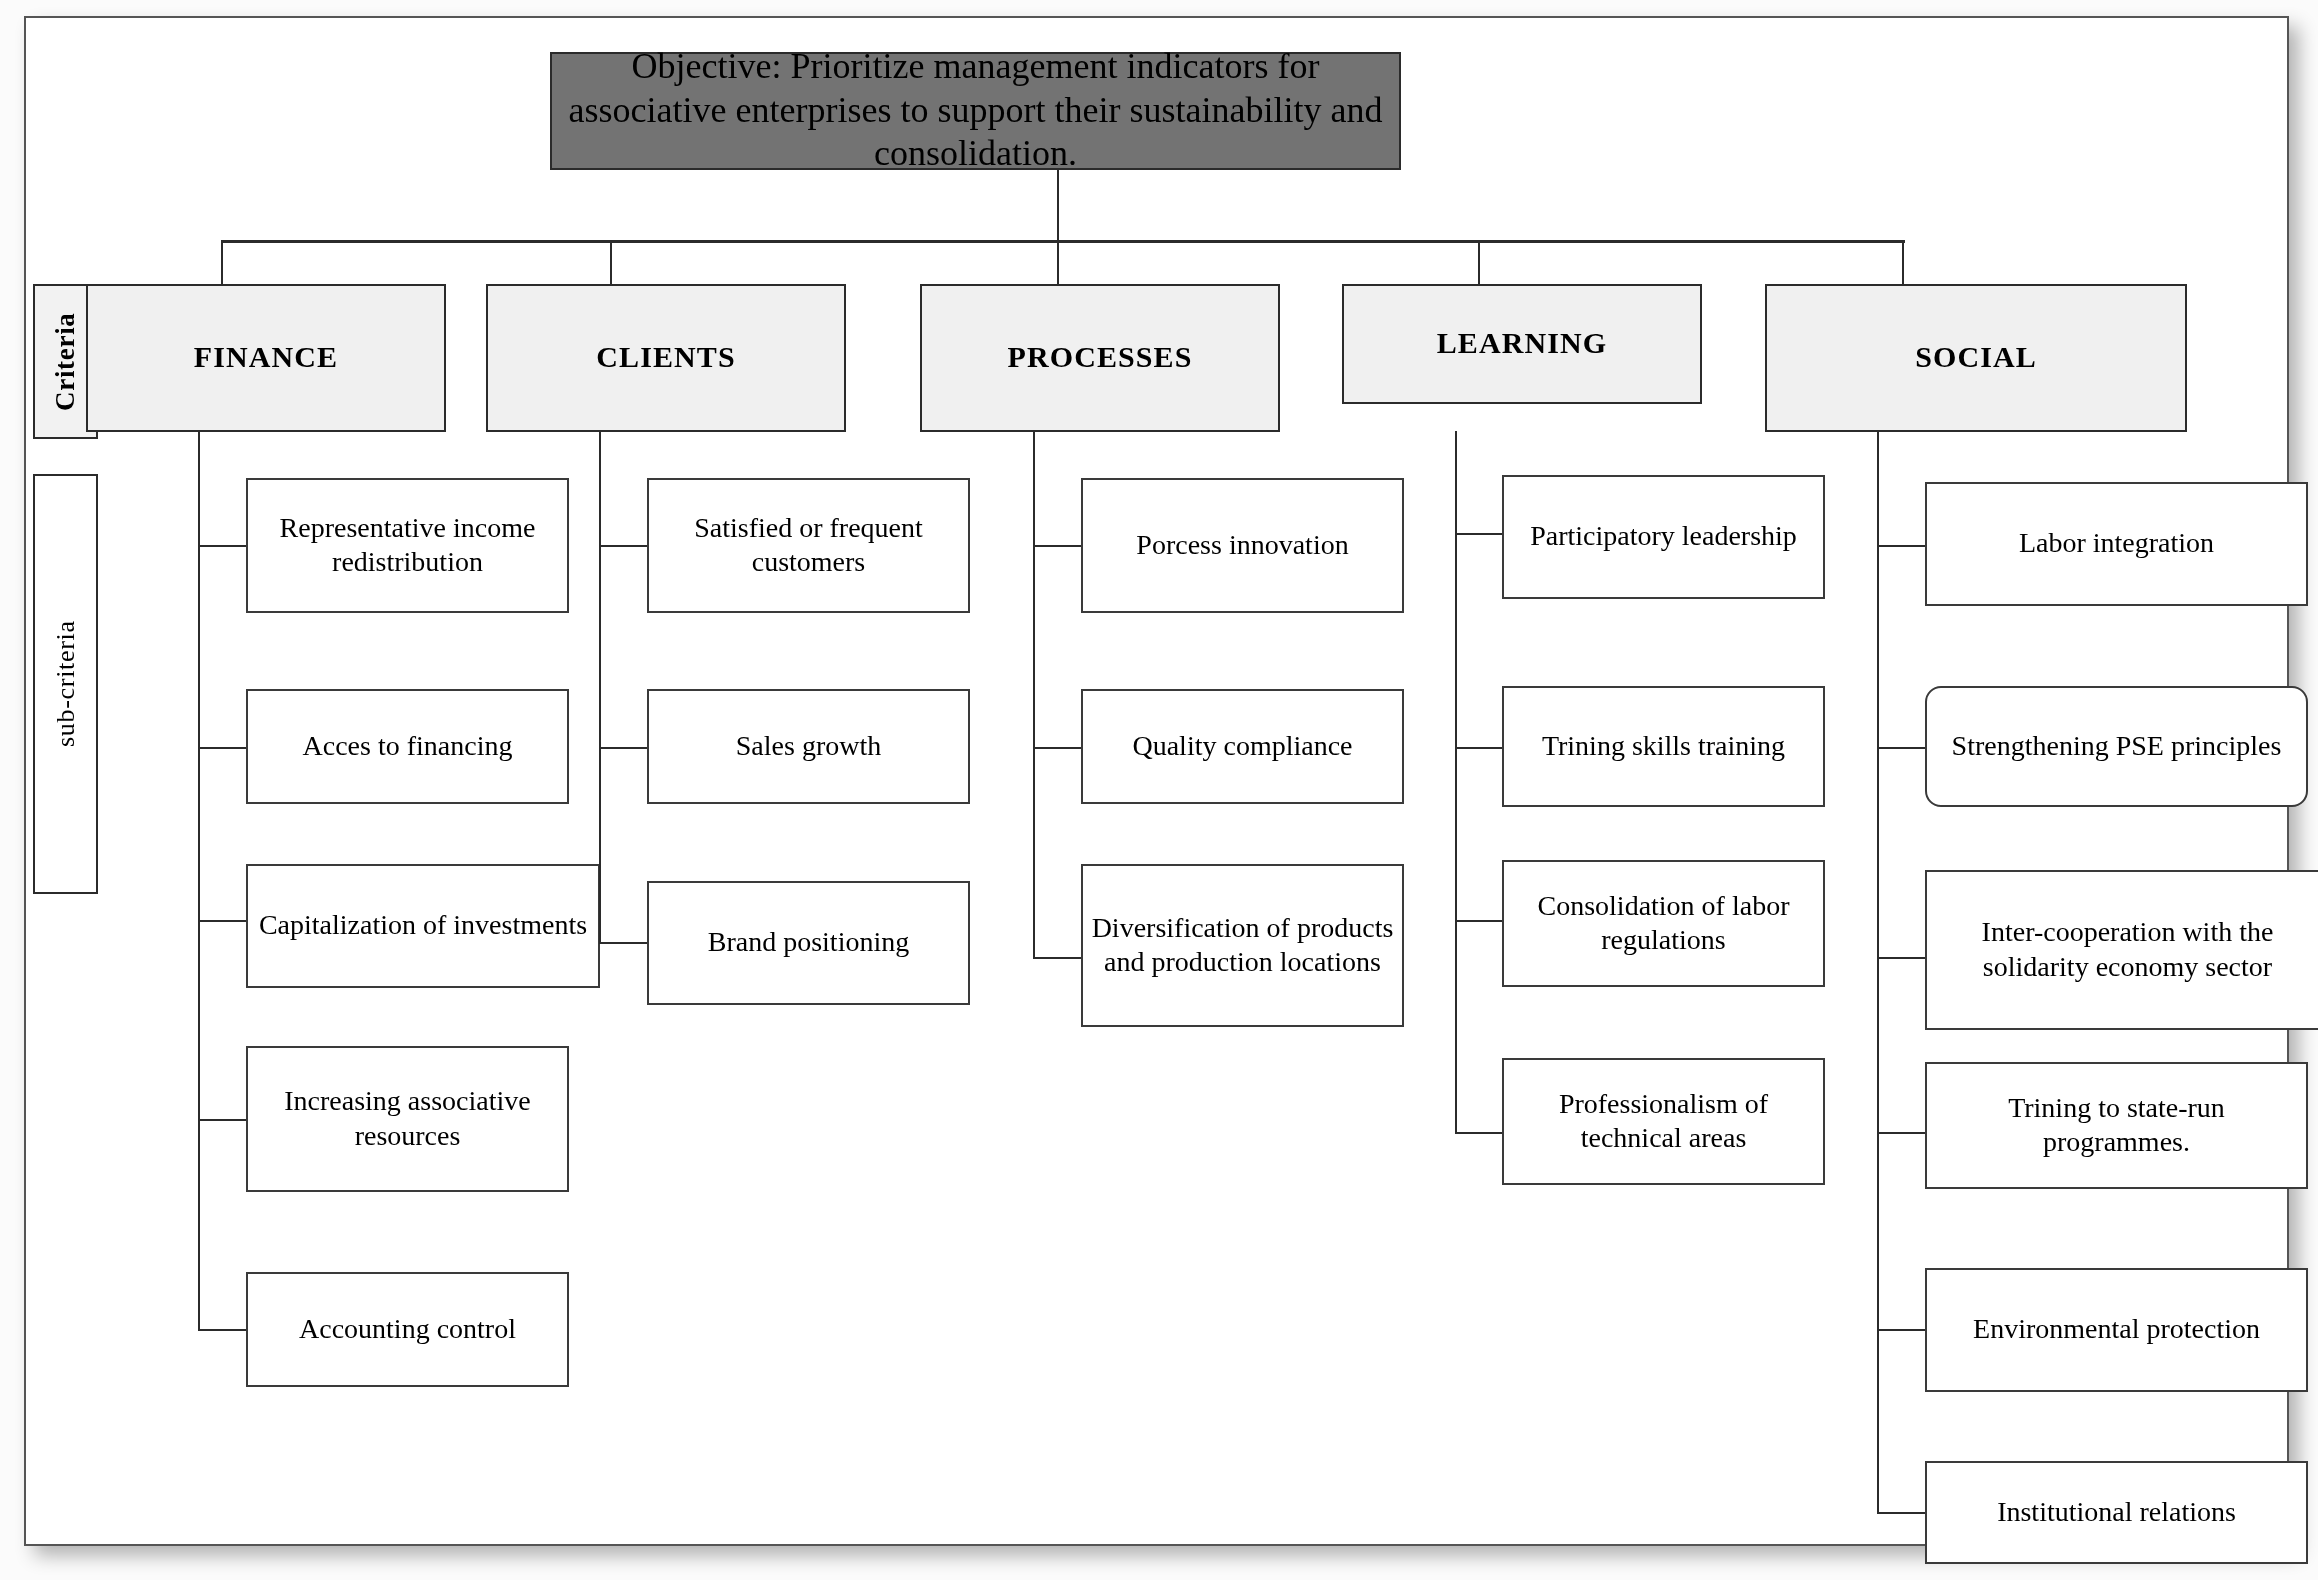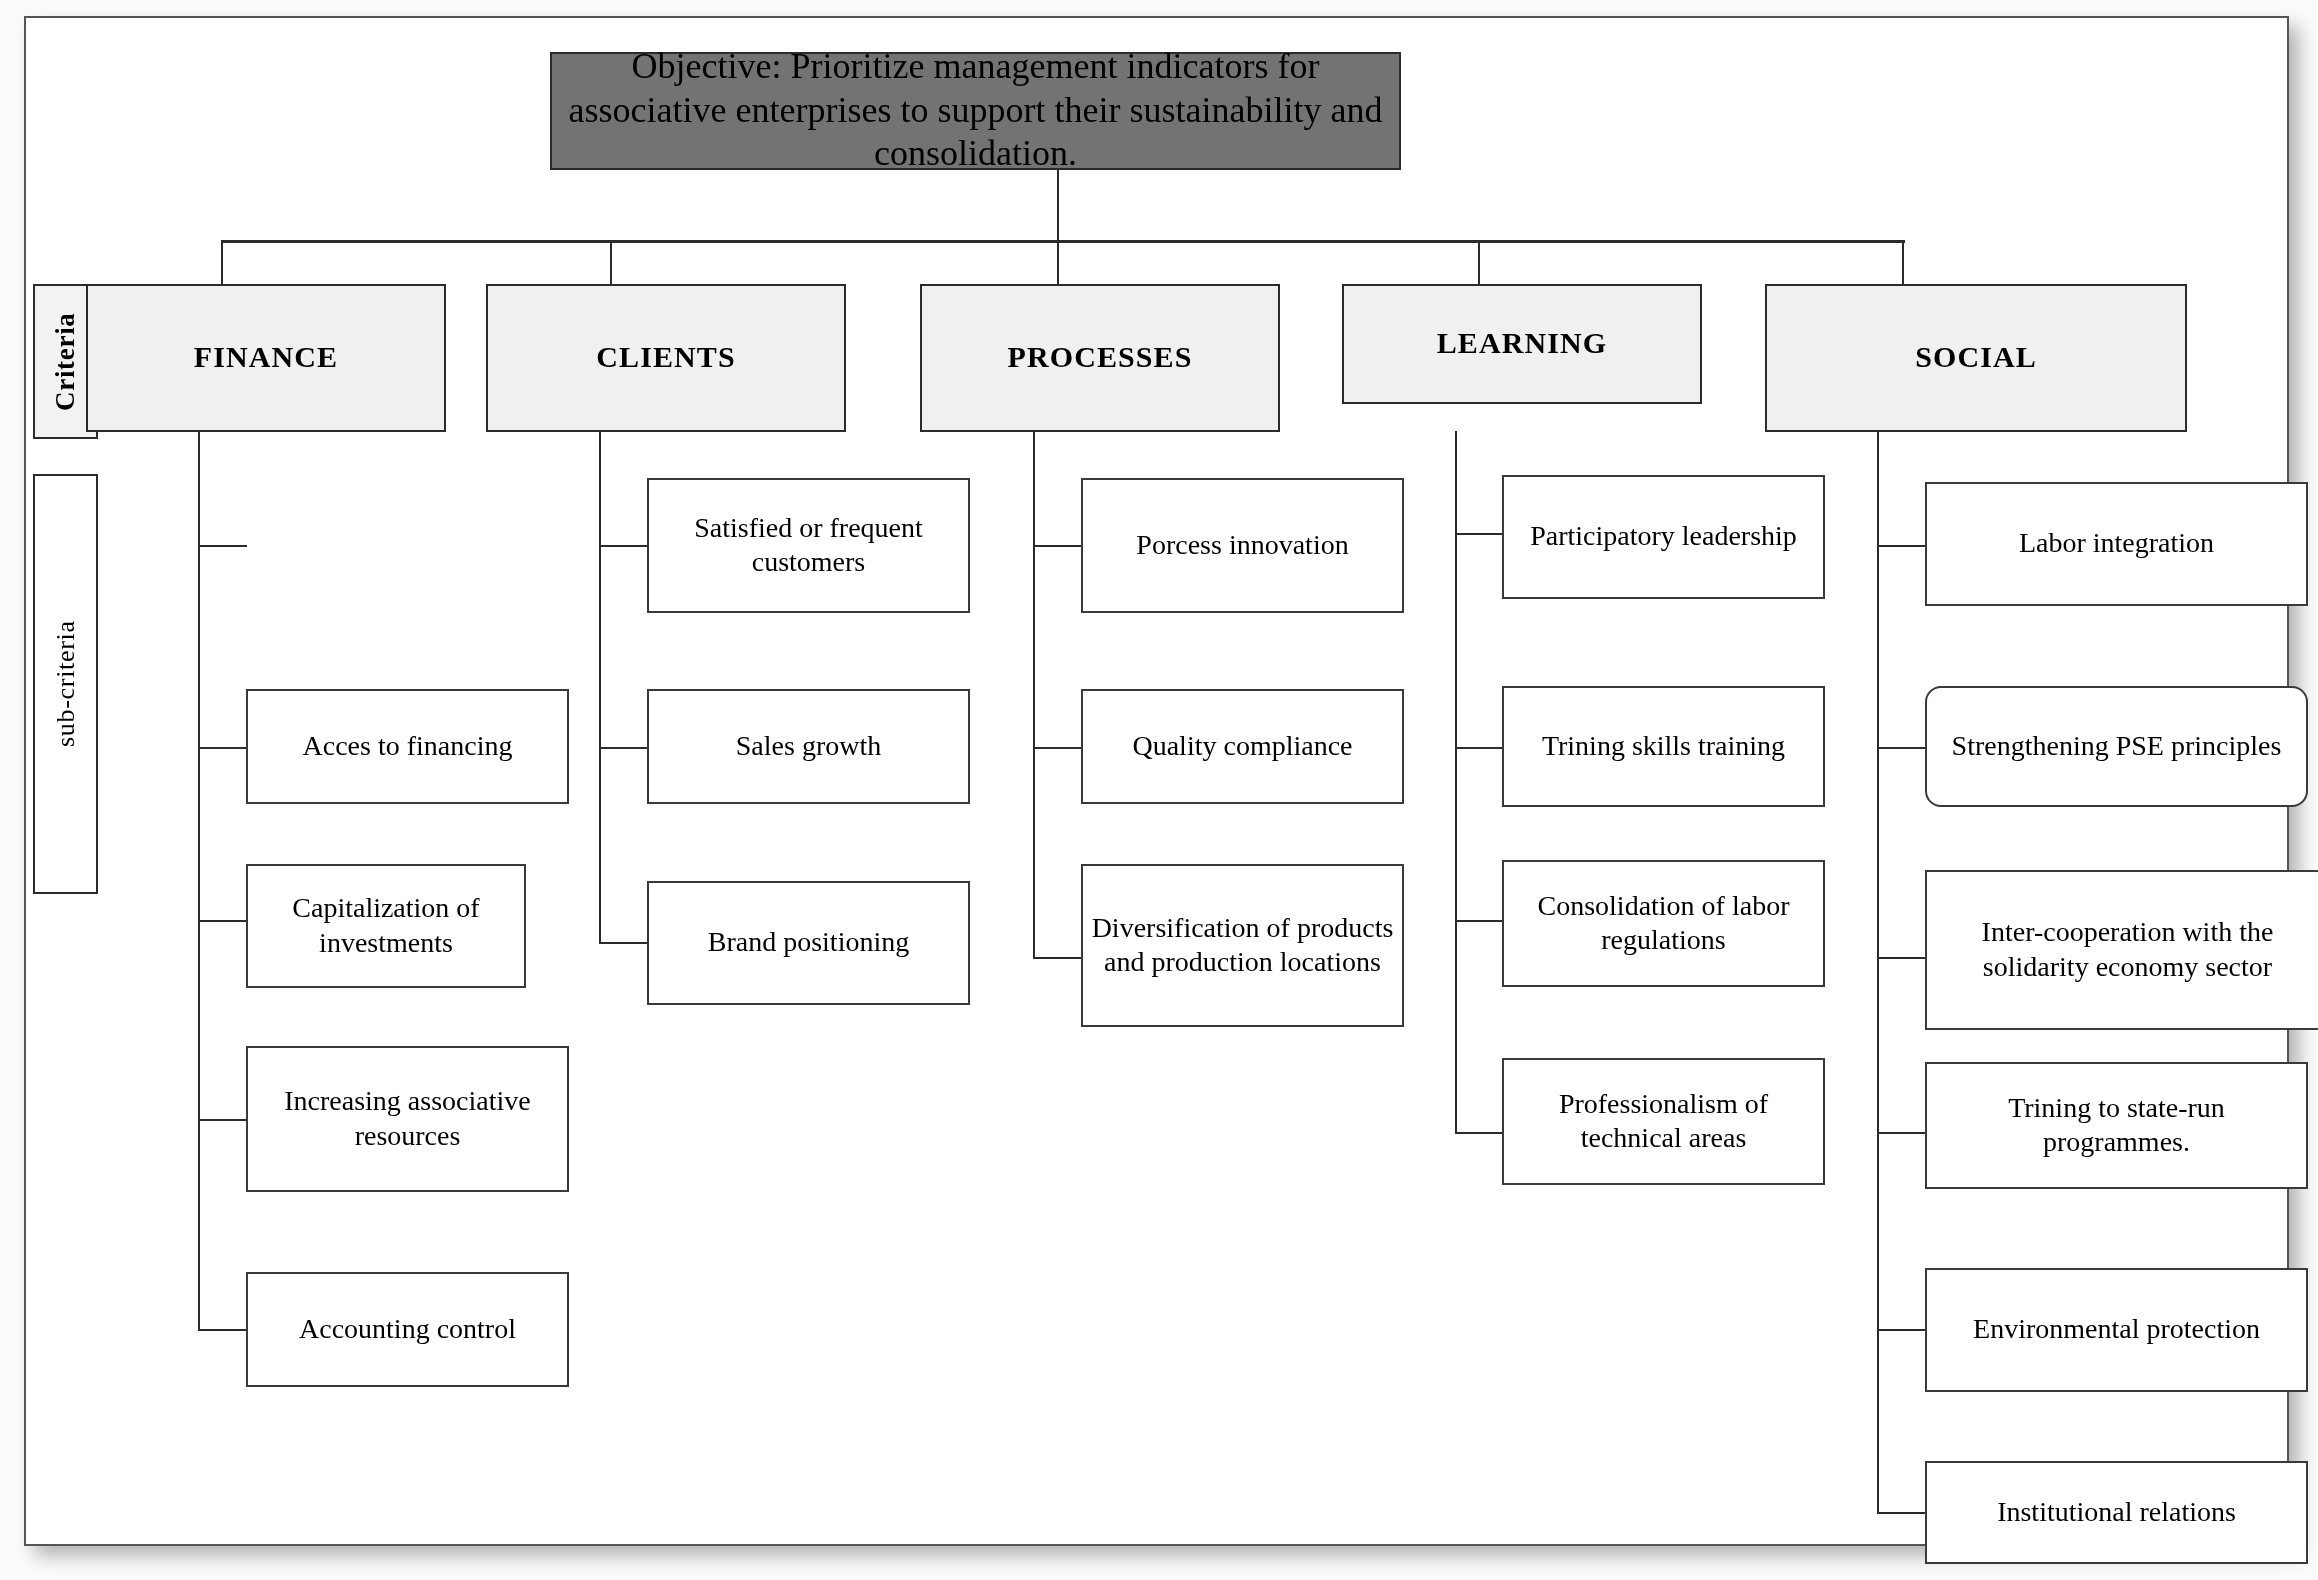--- a/index.html
+++ b/index.html
@@ -133,28 +133,31 @@
     <div class="node criteria-head" style="left:1316px; top:266px; width:360px; height:120px;">
       <span>LEARNING</span>
     </div>
     <div class="node criteria-head" style="left:1739px; top:266px; width:422px; height:148px;">
       <span>SOCIAL</span>
     </div>
 
     <div class="ln v" style="left:172px; top:413px; height:900px;"></div>
 
     <div class="ln h" style="left:172px; top:527px; width:49px;"></div>
+    <div class="node sub" style="left:220px; top:460px; width:323px; height:135px;">
+      <span>Representative income redistribution</span>
+    </div>
 
     <div class="ln h" style="left:172px; top:729px; width:49px;"></div>
     <div class="node sub" style="left:220px; top:671px; width:323px; height:115px;">
       <span>Acces to financing</span>
     </div>
 
     <div class="ln h" style="left:172px; top:902px; width:49px;"></div>
-    <div class="node sub" style="left:220px; top:846px; width:280px; height:124px;">
+    <div class="node sub" style="left:220px; top:846px; width:354px; height:124px;">
       <span>Capitalization of investments</span>
     </div>
 
     <div class="ln h" style="left:172px; top:1101px; width:49px;"></div>
     <div class="node sub" style="left:220px; top:1028px; width:323px; height:146px;">
       <span>Increasing associative resources</span>
     </div>
 
     <div class="ln h" style="left:172px; top:1311px; width:49px;"></div>
     <div class="node sub" style="left:220px; top:1254px; width:323px; height:115px;">

